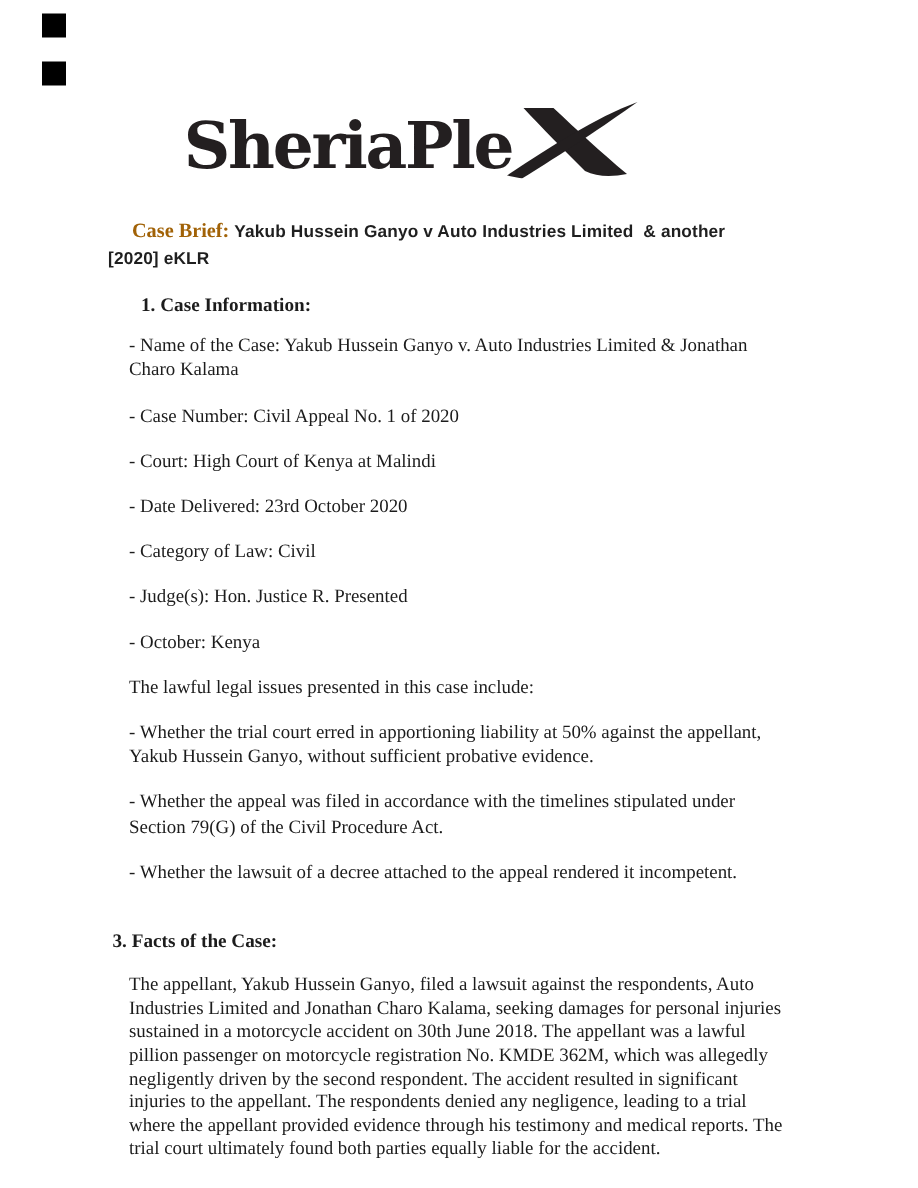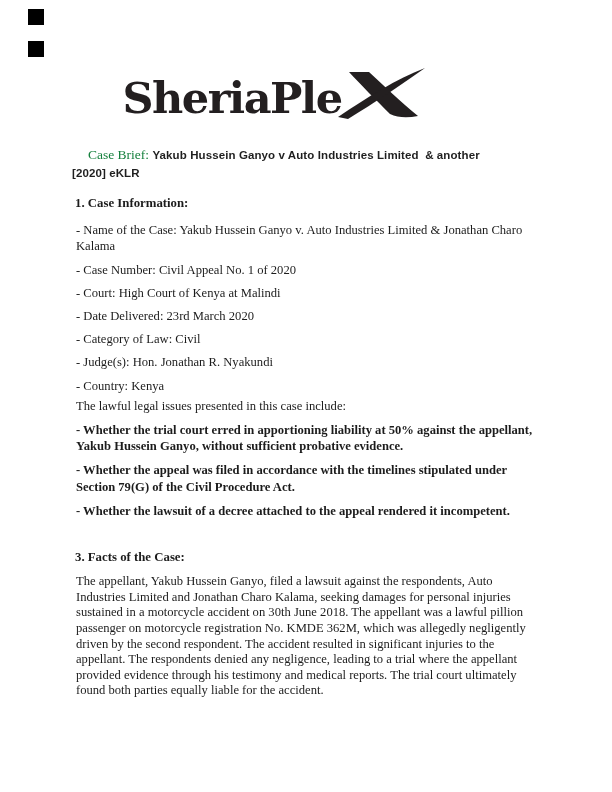--- a/index.html
+++ b/index.html
@@ -40,21 +40,21 @@
   }
   .logo-x path{fill:#231f20;}
 
   
   .caseline{
     position:absolute;top:127px;left:72px;right:40px;
     white-space:pre-wrap;
   }
   .cb-label{
     font-family:"Liberation Serif", serif;
-    font-size:13.5px;color:#15803d;
+    font-size:13.5px;color:#a16207;font-weight:bold;
   }
   .cb-title{
     font-family:"Liberation Sans", sans-serif;
     font-weight:700;
     font-size:11.5px;color:#1f1f1f;
     letter-spacing:0.1px;
   }
 
   
   .content{
@@ -63,25 +63,25 @@
   }
   .sec-heading{
     font-weight:700;
     font-size:12.8px;
     margin:0;
     padding-left:3px;
   }
   .sec1 .sec-heading{margin-top:9px;}
   .sec2 .sec-heading{margin-top:31px;}
   .sec3 .sec-heading{margin-top:30px;}
-  .item, .intro, .body-par{margin:4px;}
+  .item, .intro, .body-par{margin:14px;}
   .sec1 .item{margin-top:7px;}
-  .sec1 .sec-heading{margin-bottom:11px;}
+  .sec1 .sec-heading{margin-bottom:11px;margin-left:19px;}
   .sec2 .sec-heading{margin-bottom:8px;}
-  .sec2 .item{margin-top:8px;font-weight:bold;}
+  .sec2 .item{margin-top:8px;}
   .sec3 .sec-heading{margin-bottom:9px;font-family:Liberation Serif, serif;}
   .body-par{line-height:15.6px;}
 </style>
 </head>
 <body>
 
 <div class="page">
 
   <div class="corner-mark m1"></div>
   <div class="corner-mark m2"></div>
@@ -98,24 +98,24 @@
     <span class="cb-label">Case Brief: </span><span class="cb-title">Yakub Hussein Ganyo v Auto Industries Limited  &amp; another [2020] eKLR</span>
   </div>
 
   <main class="content">
 
     <section class="sec1">
       <h2 class="sec-heading">1. Case Information:</h2>
       <p class="item">- Name of the Case: Yakub Hussein Ganyo v. Auto Industries Limited &amp; Jonathan Charo Kalama</p>
       <p class="item">- Case Number: Civil Appeal No. 1 of 2020</p>
       <p class="item">- Court: High Court of Kenya at Malindi</p>
-      <p class="item">- Date Delivered: 23rd March 2020</p>
+      <p class="item">- Date Delivered: 23rd October 2020</p>
       <p class="item">- Category of Law: Civil</p>
-      <p class="item">- Judge(s): Hon. Jonathan R. Nyakundi</p>
-      <p class="item">- Country: Kenya</p>
+      <p class="item">- Judge(s): Hon. Justice R. Presented</p>
+      <p class="item">- October: Kenya</p>
     </section>
 
     <section class="sec2">
       <p class="intro">The lawful legal issues presented in this case include:</p>
       <p class="item">- Whether the trial court erred in apportioning liability at 50% against the appellant, Yakub Hussein Ganyo, without sufficient probative evidence.</p>
       <p class="item">- Whether the appeal was filed in accordance with the timelines stipulated under Section 79(G) of the Civil Procedure Act.</p>
       <p class="item">- Whether the lawsuit of a decree attached to the appeal rendered it incompetent.</p>
     </section>
 
     <section class="sec3">

